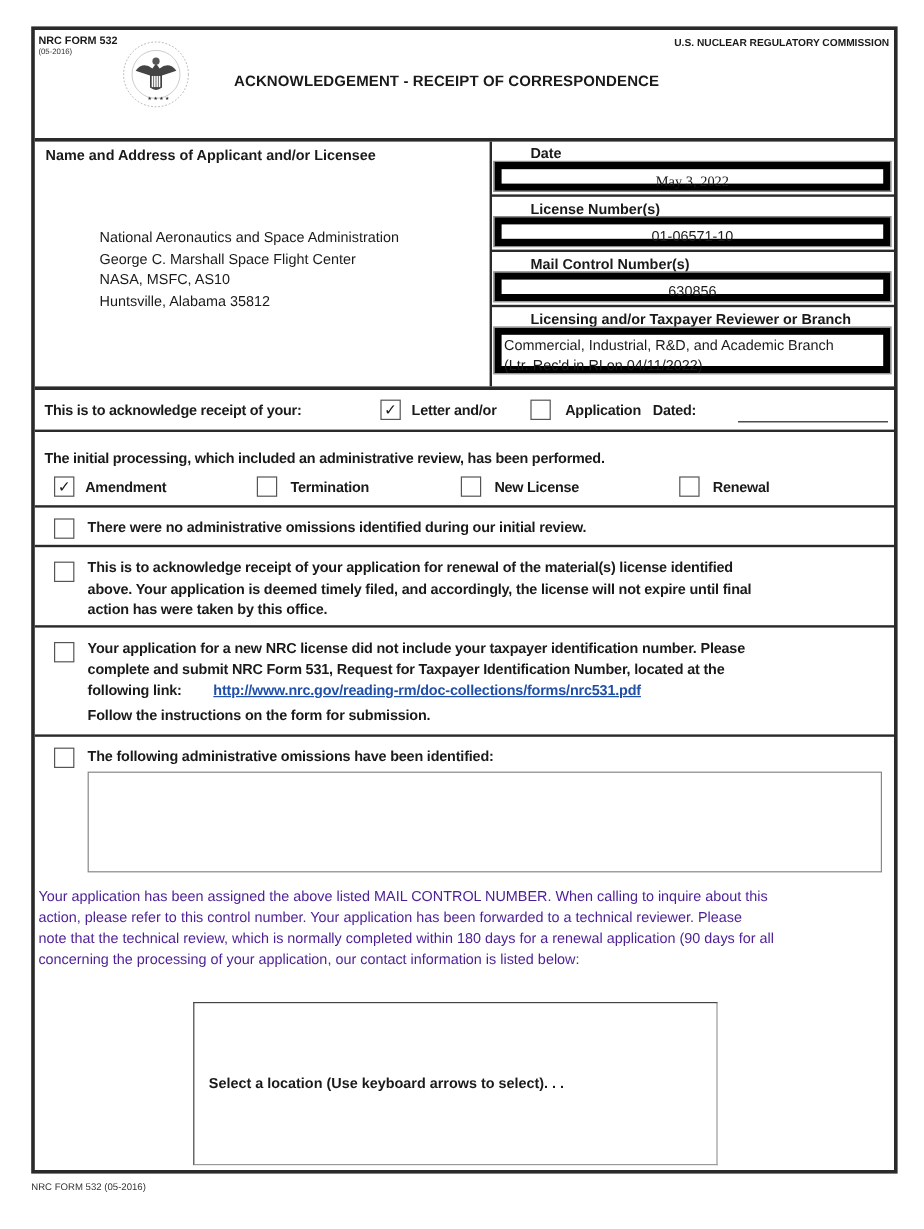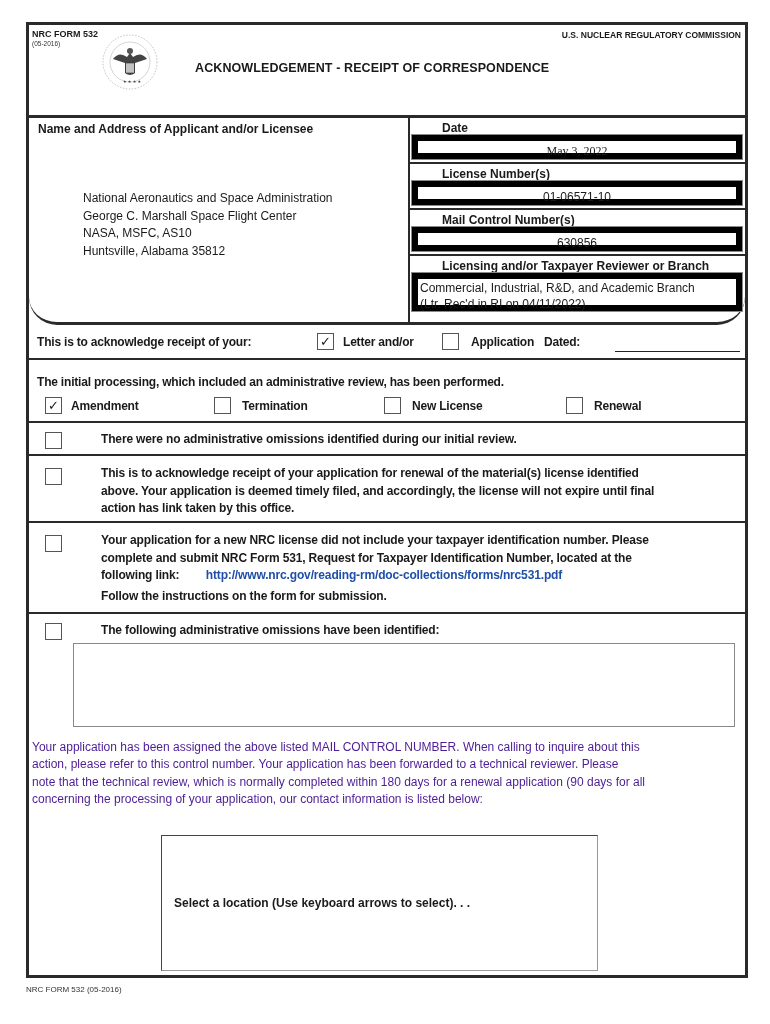--- a/index.html
+++ b/index.html
@@ -13,21 +13,21 @@
 
     
     .header { position: absolute; left: 0; top: 0; width: 716px; height: 93px; border-bottom: 3px solid #2a2a2a; }
     .form-no { position: absolute; left: 3px; top: 4px; font-size: 9px; font-weight: bold; }
     .form-rev { position: absolute; left: 3px; top: 15px; font-size: 6.5px; color: #333; }
     .agency { position: absolute; right: 4px; top: 5px; font-size: 8.5px; font-weight: bold; }
     .seal { position: absolute; left: 72px; top: 8px; width: 58px; height: 58px; }
     .title { position: absolute; left: 166px; top: 36px; font-size: 12.5px; font-weight: bold; letter-spacing: 0.1px; }
 
     
-    .block1 { position: absolute; left: 0; top: 93px; width: 716px; height: 207px; border-bottom: 3px solid #2a2a2a; border-radius: 28px; }
+    .block1 { position: absolute; left: 0; top: 93px; width: 716px; height: 207px; border-bottom: 3px solid #2a2a2a; }
     .addr-col { position: absolute; left: 0; top: 0; width: 381px; height: 204px; border-right: 2px solid #2a2a2a; }
     .addr-label { position: absolute; left: 9px; top: 4px; font-size: 12px; font-weight: bold; }
     .addr-lines { position: absolute; left: 54px; top: 72px; font-size: 12px; line-height: 17.5px; }
 
     .right-col { position: absolute; left: 381px; top: 0; width: 335px; height: 204px; }
     .rfield { position: relative; width: 335px; border-bottom: 2px solid #2a2a2a; }
     .rfield:last-child { border-bottom: none; }
     .rlabel { font-size: 12px; font-weight: bold; padding: 3px 0 0 4px; height: 17px; margin-left: 28px; }
     .rbox {
       margin: 0 3px 3px 2px; border: 6px solid #000000; outline: 1px solid #8a8a8a;
@@ -41,22 +41,22 @@
     .cb {
       display: inline-block; width: 17px; height: 17px; border: 1px solid #555;
       vertical-align: middle; text-align: center; font-size: 13px; line-height: 15px; background: #fff;
     }
     .cb-abs { position: absolute; }
     .lbl { position: absolute; font-size: 12px; font-weight: bold; }
     .cond { font-family: "Liberation Sans", sans-serif; font-weight: bold; font-size: 12px; letter-spacing: -0.2px; }
 
     .dated-line { position: absolute; left: 586px; top: 26px; width: 125px; border-bottom: 1px solid #222; }
 
-    .para { position: absolute; left: 44px; font-size: 12px; font-weight: bold; line-height: 17.5px; letter-spacing: -0.15px; margin-left: 28px; }
-    .link { color: #1f4fa8; }
+    .para { position: absolute; left: 44px; font-size: 12px; font-weight: bold; line-height: 17.5px; letter-spacing: -0.15px; }
+    .link { color: #1f4fa8; text-decoration: underline; }
 
     .omissions-box { position: absolute; left: 44px; top: 29px; width: 662px; height: 84px; border: 1px solid #888; }
 
     .info-para { position: absolute; left: 6px; top: 720px; width: 712px; font-size: 12px; line-height: 17.3px; color: #4c1d95; }
 
     .select-box {
       position: absolute; left: 132px; top: 812px; width: 437px; height: 136px;
       border: 1px solid #444; border-bottom-color: #999; border-right-color: #999;
     }
     .select-text { position: absolute; left: 12px; top: 60px; font-size: 12px; font-weight: bold; }
@@ -146,21 +146,21 @@
   <div class="row" style="top:398px;height:33px;">
     <span class="cb cb-abs" style="left:16px;top:9px;"></span>
     <span class="para" style="top:8px;">There were no administrative omissions identified during our initial review.</span>
   </div>
 
   <div class="row" style="top:431px;height:67px;">
     <span class="cb cb-abs" style="left:16px;top:12px;"></span>
     <div class="para" style="top:9px;">
       <div>This is to acknowledge receipt of your application for renewal of the material(s) license identified</div>
       <div>above.  Your application is deemed timely filed, and accordingly, the license will not expire until final</div>
-      <div>action has link taken by this office.</div>
+      <div>action has were taken by this office.</div>
     </div>
   </div>
 
   <div class="row" style="top:498px;height:91px;">
     <span class="cb cb-abs" style="left:16px;top:12px;"></span>
     <div class="para" style="top:9px;">
       <div>Your application for a new NRC license did not include your taxpayer identification number.  Please</div>
       <div>complete and submit NRC Form 531, Request for Taxpayer Identification Number, located at the</div>
       <div>
         <span>following link:</span>

